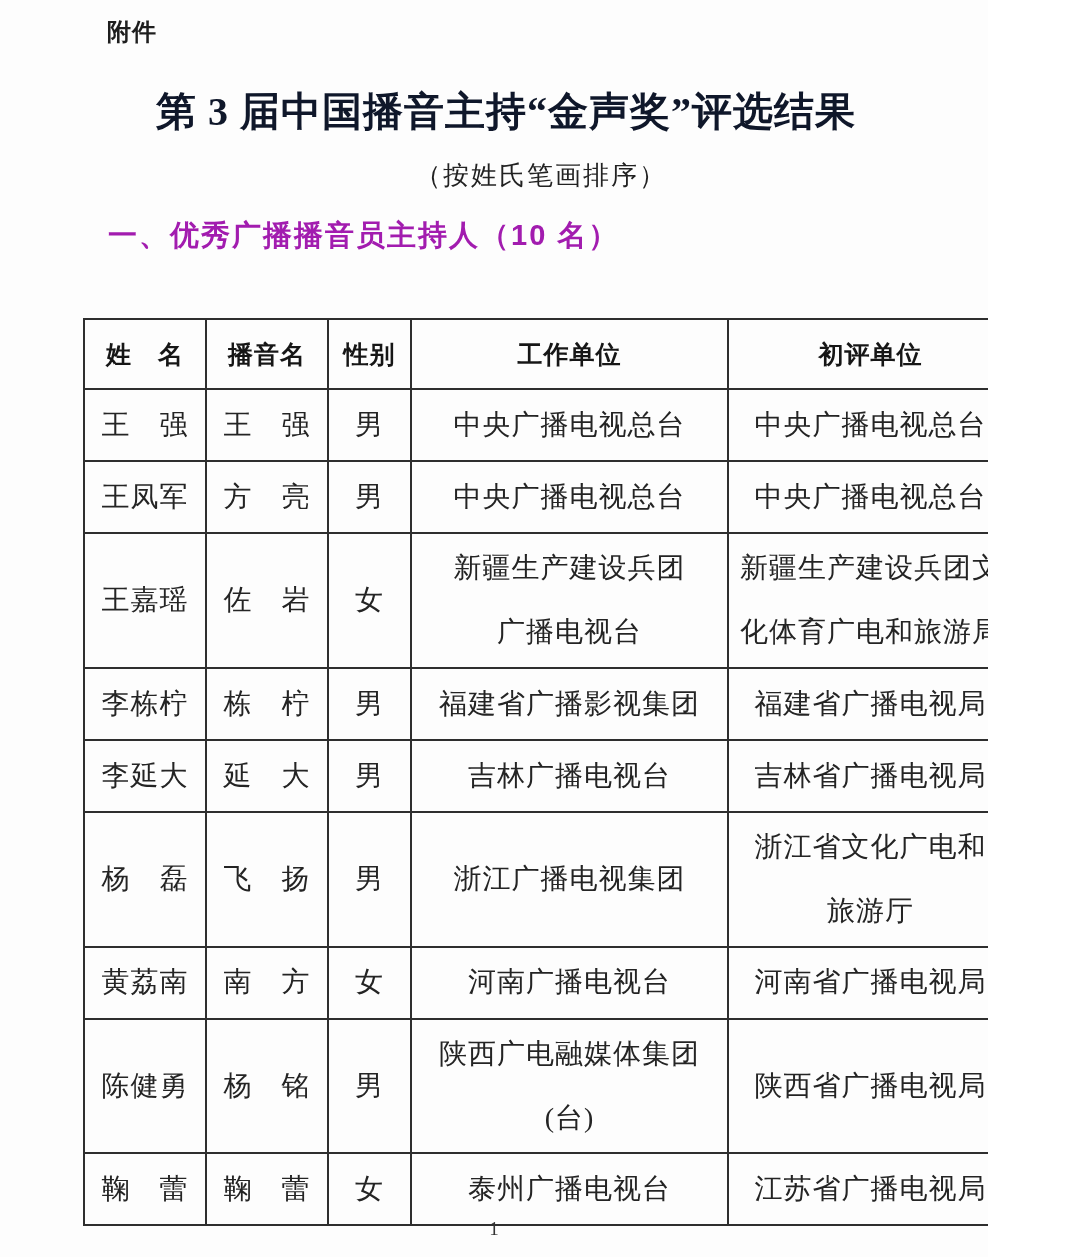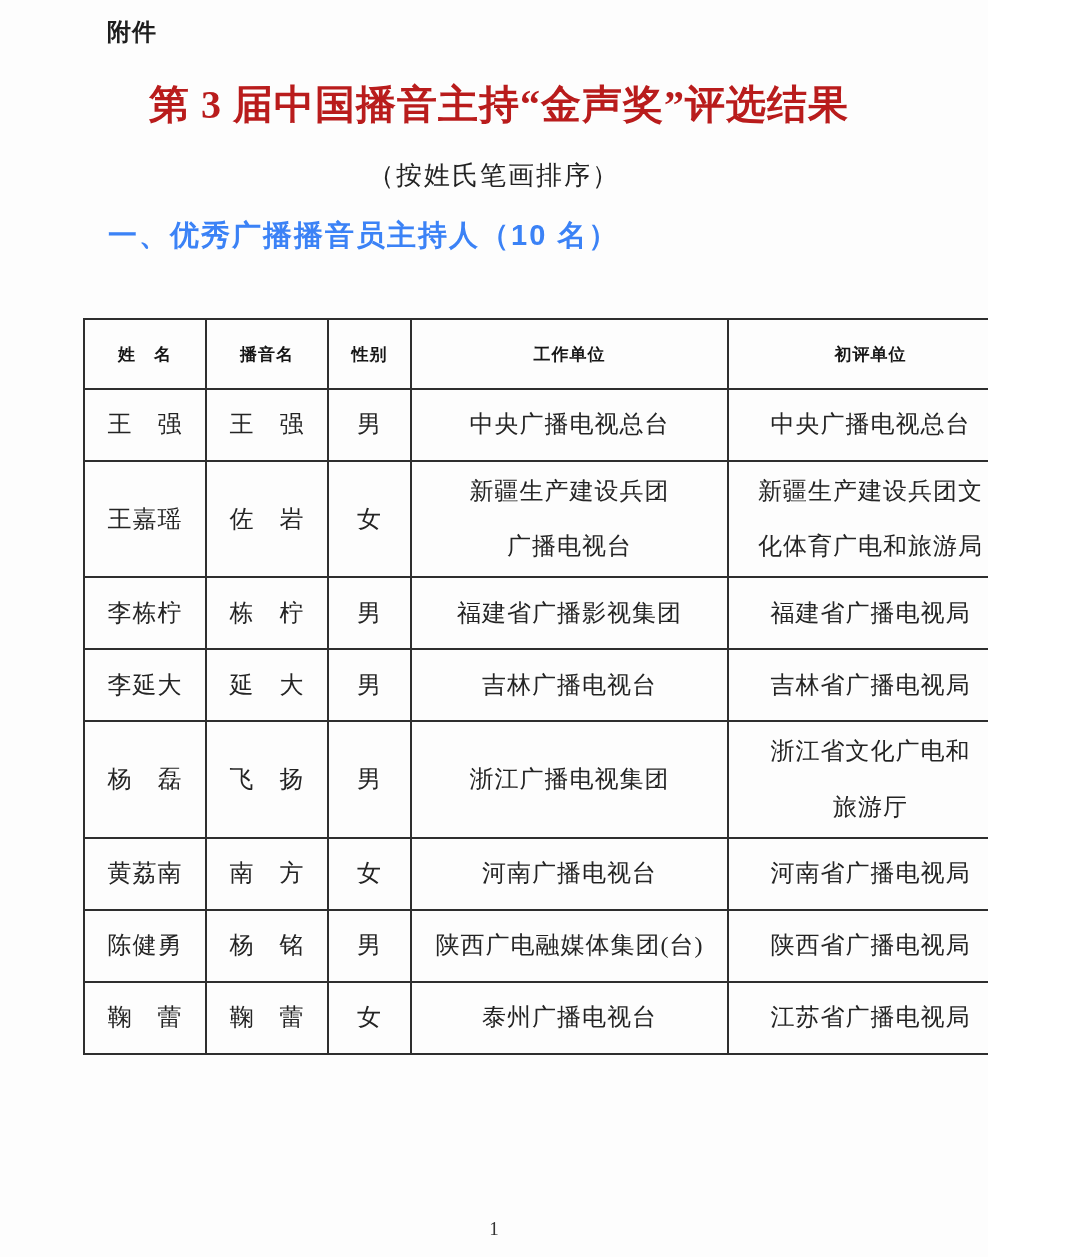--- a/index.html
+++ b/index.html
@@ -19,74 +19,75 @@
     font-family: "Liberation Sans", "DejaVu Sans", sans-serif;
     font-weight: 700;
     font-size: 24px;
     letter-spacing: 1px;
   }
   .title {
     position: absolute;
     left: 0;
     top: 72px;
     width: 100%;
-    margin: 5px;
+    margin: 12px;
     text-align: center;
     font-family: "Liberation Serif", "DejaVu Serif", serif;
     font-weight: 700;
     font-size: 40px;
     letter-spacing: 1px;
-    color: #b91c1c;
+    color: #0f172a;
   }
   .subtitle {
     position: absolute;
     left: 0;
     top: 158px;
     width: 100%;
     text-align: center;
     font-size: 26px;
     letter-spacing: 2px;
     color: #222222;
+    padding-left: 47px;
   }
   .section-heading {
     position: absolute;
     left: 108px;
     top: 216px;
     font-family: "Liberation Sans", "DejaVu Sans", sans-serif;
     font-weight: 700;
     font-size: 29px;
     letter-spacing: 2px;
-    color: #3b82f6;
+    color: #a21caf;
   }
   table.award-table {
     position: absolute;
     left: 83px;
     top: 318px;
     width: 929px;
     border-collapse: collapse;
     table-layout: fixed;
   }
   .award-table th, .award-table td {
     border: 2px solid #2e2e2e;
     text-align: center;
     vertical-align: middle;
     padding: 2px 4px;
     overflow: hidden;
   }
   .award-table th {
     height: 64px;
     font-family: "Liberation Sans", "DejaVu Sans", sans-serif;
     font-weight: 700;
-    font-size: 17px;
+    font-size: 25px;
     letter-spacing: 1px;
     color: #161616;
   }
   .award-table td {
     height: 66px;
-    font-size: 24px;
+    font-size: 28px;
     line-height: 2.3;
     letter-spacing: 1px;
     white-space: pre-line;
     color: #242424;
   }
   .page-number {
     position: absolute;
     left: 0;
     top: 1218px;
     width: 100%;
@@ -127,20 +128,27 @@
     </thead>
     <tbody>
       <tr>
         <td>王　强</td>
         <td>王　强</td>
         <td>男</td>
         <td>中央广播电视总台</td>
         <td>中央广播电视总台</td>
       </tr>
       <tr>
+        <td>王凤军</td>
+        <td>方　亮</td>
+        <td>男</td>
+        <td>中央广播电视总台</td>
+        <td>中央广播电视总台</td>
+      </tr>
+      <tr>
         <td>王嘉瑶</td>
         <td>佐　岩</td>
         <td>女</td>
         <td>新疆生产建设兵团
 广播电视台</td>
         <td>新疆生产建设兵团文
 化体育广电和旅游局</td>
       </tr>
       <tr>
         <td>李栋柠</td>

